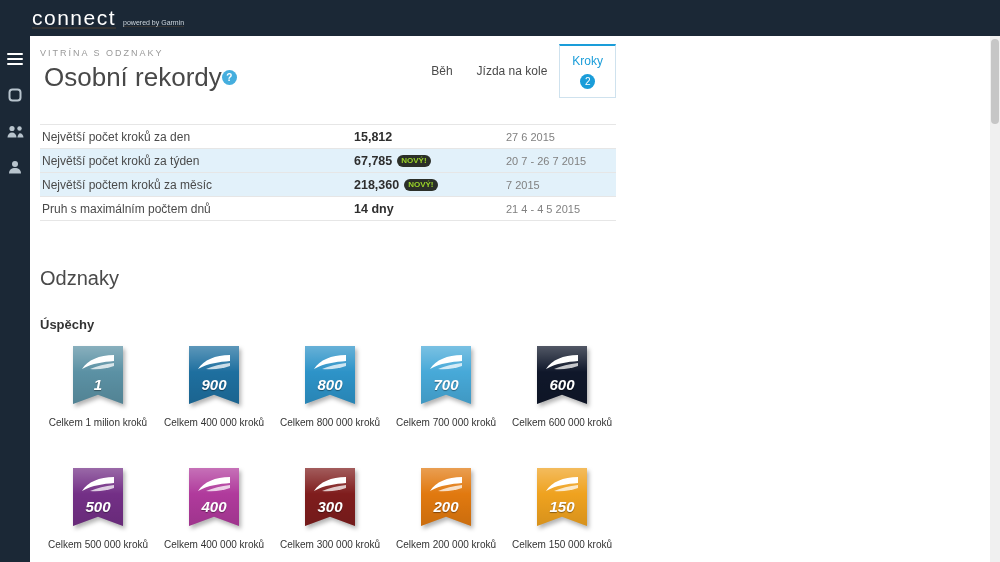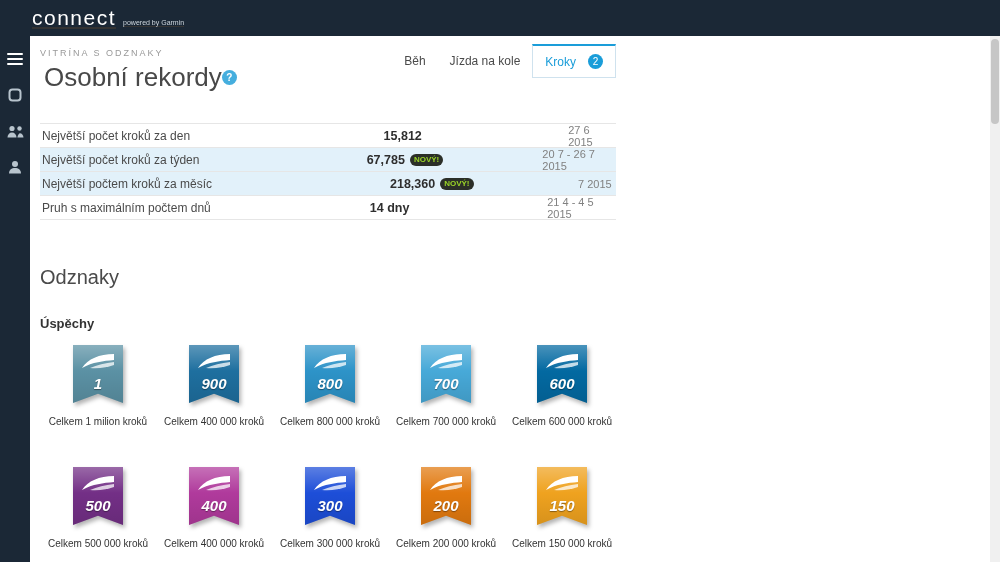--- a/index.html
+++ b/index.html
@@ -42,29 +42,29 @@
   .page-title{font-size:26px;font-weight:400;color:#484848;margin:4px;display:flex;align-items:center;gap:0;}
   .help-icon{
     width:15px;height:15px;border-radius:50%;background:#45aede;color:#fff;
     font-size:10px;font-weight:bold;display:flex;align-items:center;justify-content:center;cursor:pointer;
   }
   
   .tabs{display:flex;align-items:stretch;font-size:12px;}
   .tab{padding:9px 12px;color:#4a4a4a;cursor:pointer;display:flex;align-items:center;}
   .tab.active{
     color:var(--accent);background:#fff;border:1px solid #cfe2ee;
-    border-top:2px solid var(--accent);gap:12px;padding:8px 12px;
+    border-top:2px solid var(--accent);gap:6px;padding:8px 12px;flex-direction:column;
   }
   .tab-badge{
     background:var(--accent);color:#fff;width:15px;height:15px;border-radius:50%;
     font-size:10px;display:flex;align-items:center;justify-content:center;
   }
   
   .rec-table{margin-top:26px;width:576px;border-bottom:1px solid #e6e6e6;}
-  .rec-row{display:flex;align-items:center;height:24px;border-top:1px solid #e6e6e6;font-size:12px;gap:36px;}
+  .rec-row{display:flex;align-items:center;height:24px;border-top:1px solid #e6e6e6;font-size:12px;}
   .rec-row.hl{background:var(--row-highlight);}
   .rec-label{width:290px;color:#4a4a4a;padding-left:2px;}
   .rec-value{width:152px;font-weight:bold;color:#2e2e2e;font-size:12.5px;display:flex;align-items:center;gap:5px;margin-left:24px;}
   .new-badge{
     background:var(--new-badge-bg);color:var(--new-badge-text);
     font-size:8px;font-weight:bold;padding:2px 4px;border-radius:6px;line-height:1;
   }
   .new-badge:empty{display:none;}
   .rec-date{color:#818181;font-size:11px;}
   
@@ -238,21 +238,21 @@
                 <path opacity="0.75" d="M33 9 C24 10 16 12 9 15 C18 16 27 14 33 12 Z"></path>
               </svg>
           <span class="badge-number">700</span>
         </div>
           </div>
         <div class="badge-label">Celkem 700 000 kroků</div>
       </div>
 
       <div class="badge-cell">
         <div class="badge-wrap">
-            <div class="badge-shape" style="background-color: #0369a1;">
+            <div class="badge-shape" style="background-color: #0f172a;">
           <svg class="badge-wing" viewBox="0 0 34 16" fill="#ffffff">
                 <path d="M33 1 C18 1 7 6 1 15 C12 9 22 8 33 7 Z"></path>
                 <path opacity="0.75" d="M33 9 C24 10 16 12 9 15 C18 16 27 14 33 12 Z"></path>
               </svg>
           <span class="badge-number">600</span>
         </div>
           </div>
         <div class="badge-label">Celkem 600 000 kroků</div>
       </div>
 
@@ -277,21 +277,21 @@
                 <path opacity="0.75" d="M33 9 C24 10 16 12 9 15 C18 16 27 14 33 12 Z"></path>
               </svg>
           <span class="badge-number">400</span>
         </div>
           </div>
         <div class="badge-label">Celkem 400 000 kroků</div>
       </div>
 
       <div class="badge-cell">
         <div class="badge-wrap">
-            <div class="badge-shape" style="background-color: #1d4ed8;">
+            <div class="badge-shape" style="background-color: #7f1d1d;">
           <svg class="badge-wing" viewBox="0 0 34 16" fill="#ffffff">
                 <path d="M33 1 C18 1 7 6 1 15 C12 9 22 8 33 7 Z"></path>
                 <path opacity="0.75" d="M33 9 C24 10 16 12 9 15 C18 16 27 14 33 12 Z"></path>
               </svg>
           <span class="badge-number">300</span>
         </div>
           </div>
         <div class="badge-label">Celkem 300 000 kroků</div>
       </div>
 

